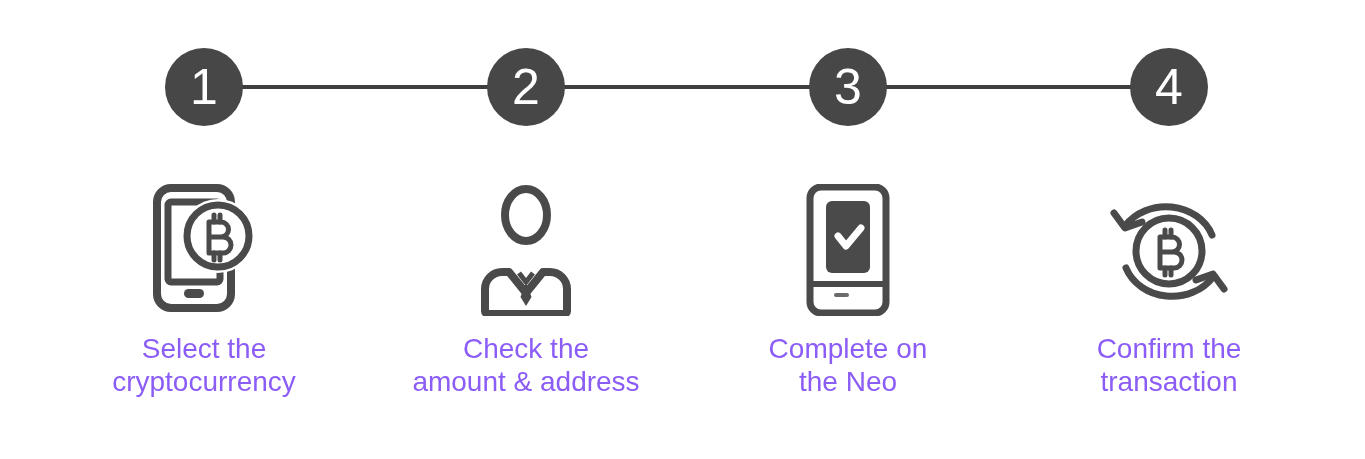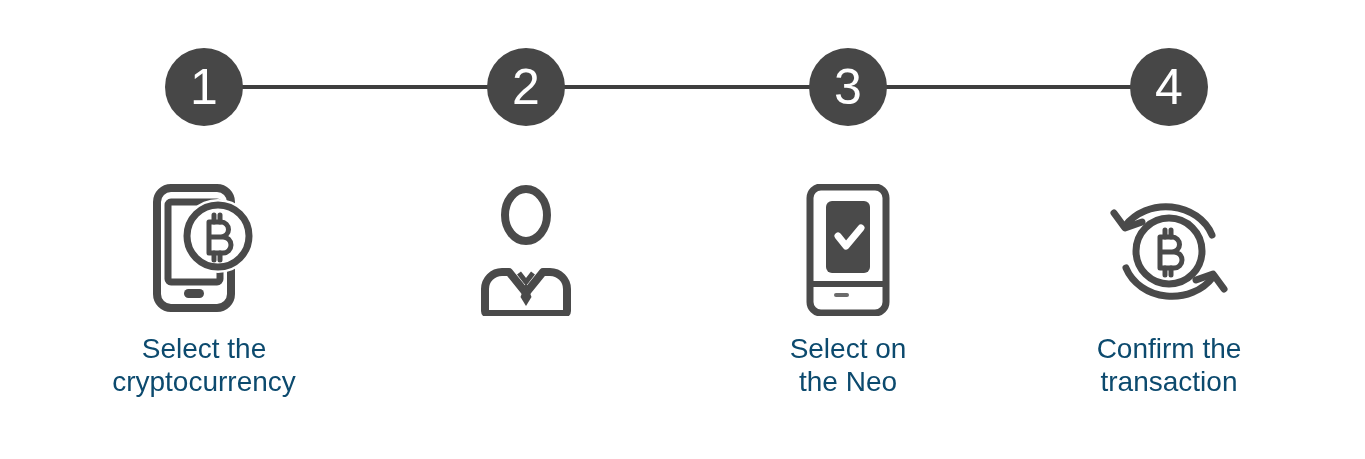--- a/index.html
+++ b/index.html
@@ -58,21 +58,21 @@
     display:flex;
     align-items:center;
     justify-content:center;
   }
   .icon-wrap svg{display:block;}
   .step-1 .icon-wrap{margin-left:22px;} 
   .label{
     margin-top:16px;
     font-size:28px;
     line-height:33px;
-    color:#0c4a6e;
+    color:#8b5cf6;
     text-align:center;
     white-space:pre-line;
   }
   .defs-holder{position:absolute;width:0;height:0;overflow:hidden;}
 </style>
 </head>
 <body>
 
 <svg class="defs-holder" aria-hidden="true">
   <defs>
@@ -110,36 +110,38 @@
     <div class="icon-wrap">
       <svg width="132" height="132" viewBox="0 0 132 132">
         <g stroke="#4a4a4a" fill="none" stroke-linejoin="round">
           <ellipse cx="66" cy="31" rx="21" ry="26" stroke-width="8"></ellipse>
           <path d="M25 127 v-22 a17 17 0 0 1 17 -17 h7 l17 21 17 -21 h7 a17 17 0 0 1 17 17 v22 a3 3 0 0 1 -3 3 h-76 a3 3 0 0 1 -3 -3 z" stroke-width="8"></path>
           <path d="M59 89 l7 9 7 -9" stroke-width="5"></path>
           <path d="M66 98 l5.5 15 -5.5 9 -5.5 -9 z" fill="#4a4a4a" stroke="none"></path>
         </g>
       </svg>
     </div>
+    <div class="label">Check the
+amount &amp; address</div>
   </div>
 
   <div class="step step-3">
     <div class="circle">3</div>
     <div class="icon-wrap">
       <svg width="132" height="132" viewBox="0 0 132 132">
         <g stroke="#4a4a4a" fill="none">
           <rect x="28" y="3" width="76" height="126" rx="11" stroke-width="7"></rect>
           <rect x="44" y="17" width="44" height="72" rx="6" fill="#4a4a4a" stroke="none"></rect>
           <path d="M56 52 l8 10 15 -18" stroke="#ffffff" stroke-width="7" stroke-linecap="round" stroke-linejoin="round"></path>
           <line x1="28" y1="100" x2="104" y2="100" stroke-width="6"></line>
           <rect x="52" y="109" width="15" height="4" rx="2" fill="#6b6b6b" stroke="none"></rect>
         </g>
       </svg>
     </div>
-    <div class="label">Select on
+    <div class="label">Complete on
 the Neo</div>
   </div>
 
   <div class="step step-4">
     <div class="circle">4</div>
     <div class="icon-wrap">
       <svg width="132" height="132" viewBox="0 0 132 132">
         <g stroke="#4a4a4a" fill="none" stroke-linecap="round" stroke-linejoin="round">
           <circle cx="66" cy="67" r="33" stroke-width="7"></circle>
           <use href="#btc-symbol" transform="translate(66,67)" stroke-width="5"></use>

